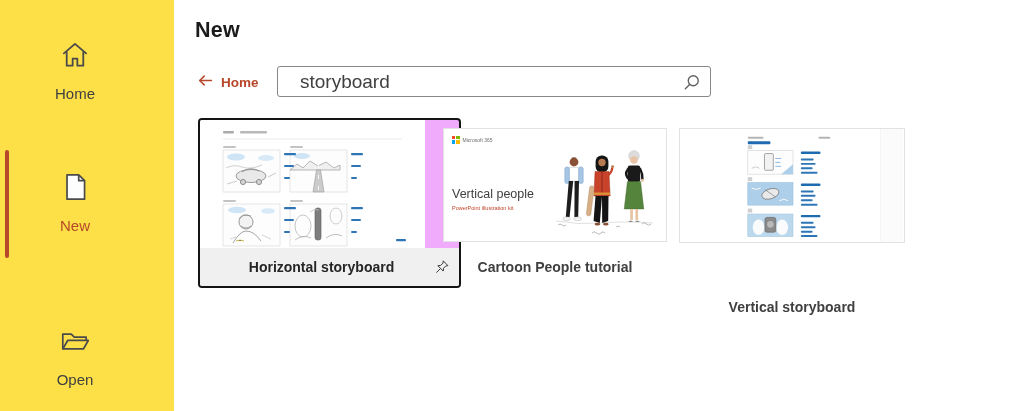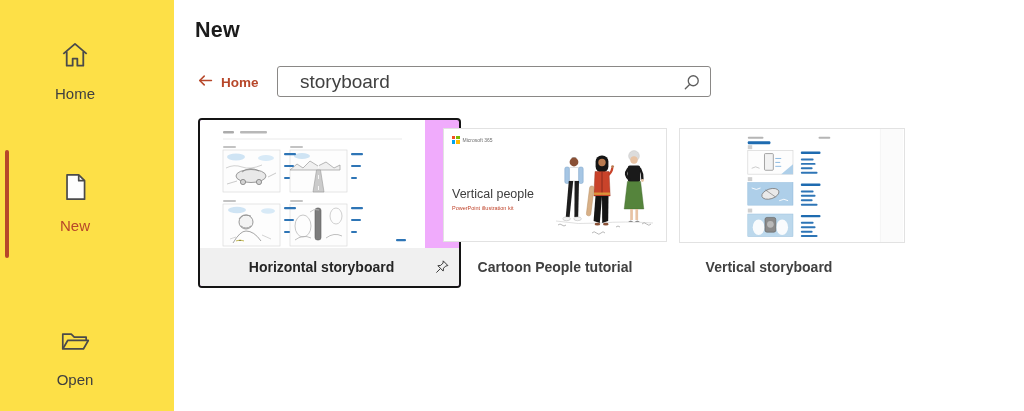--- a/index.html
+++ b/index.html
@@ -32,21 +32,21 @@
   .card-selected .preview{display:block;width:225px;height:128px;}
   .card-footer{position:relative;width:100%;height:38px;background:#f0f0f0;
                display:flex;align-items:center;justify-content:center;}
   .card-footer .cap{font-size:14px;font-weight:700;color:#252525;padding-right:16px;}
   .pin{position:absolute;right:9px;top:11px;width:16px;height:16px;cursor:pointer;}
 
   .thumb{position:absolute;box-sizing:border-box;border:1px solid #e2e2e2;background:#fff;cursor:pointer;}
   .thumb-2{left:443px;top:128px;width:224px;height:114px;}
   .thumb-3{left:679px;top:128px;width:226px;height:115px;}
   .caption{position:absolute;top:259px;text-align:center;font-size:14px;font-weight:700;color:#404040;cursor:pointer;}
-  .cap-2{left:443px;width:224px;} .cap-3{left:656px;width:226px;}
+  .cap-2{left:443px;width:224px;} .cap-3{left:679px;width:226px;margin-top:40px;}
 
   
   .ms-logo{position:absolute;left:8px;top:7px;display:flex;align-items:center;gap:3px;}
   .ms-squares{display:grid;grid-template-columns:3.4px 3.4px;grid-template-rows:3.4px 3.4px;gap:0.8px;}
   .ms-squares i{display:block;}
   .ms-text{font-size:5px;color:#6e6e6e;}
   .cp-heading{position:absolute;left:8px;top:58px;font-size:12.5px;color:#3d3d3d;}
   .cp-sub{position:absolute;left:8px;top:76px;font-size:5.5px;color:#c0452c;}
   .cp-fig{position:absolute;left:0;top:0;width:224px;height:114px;}
 </style>

